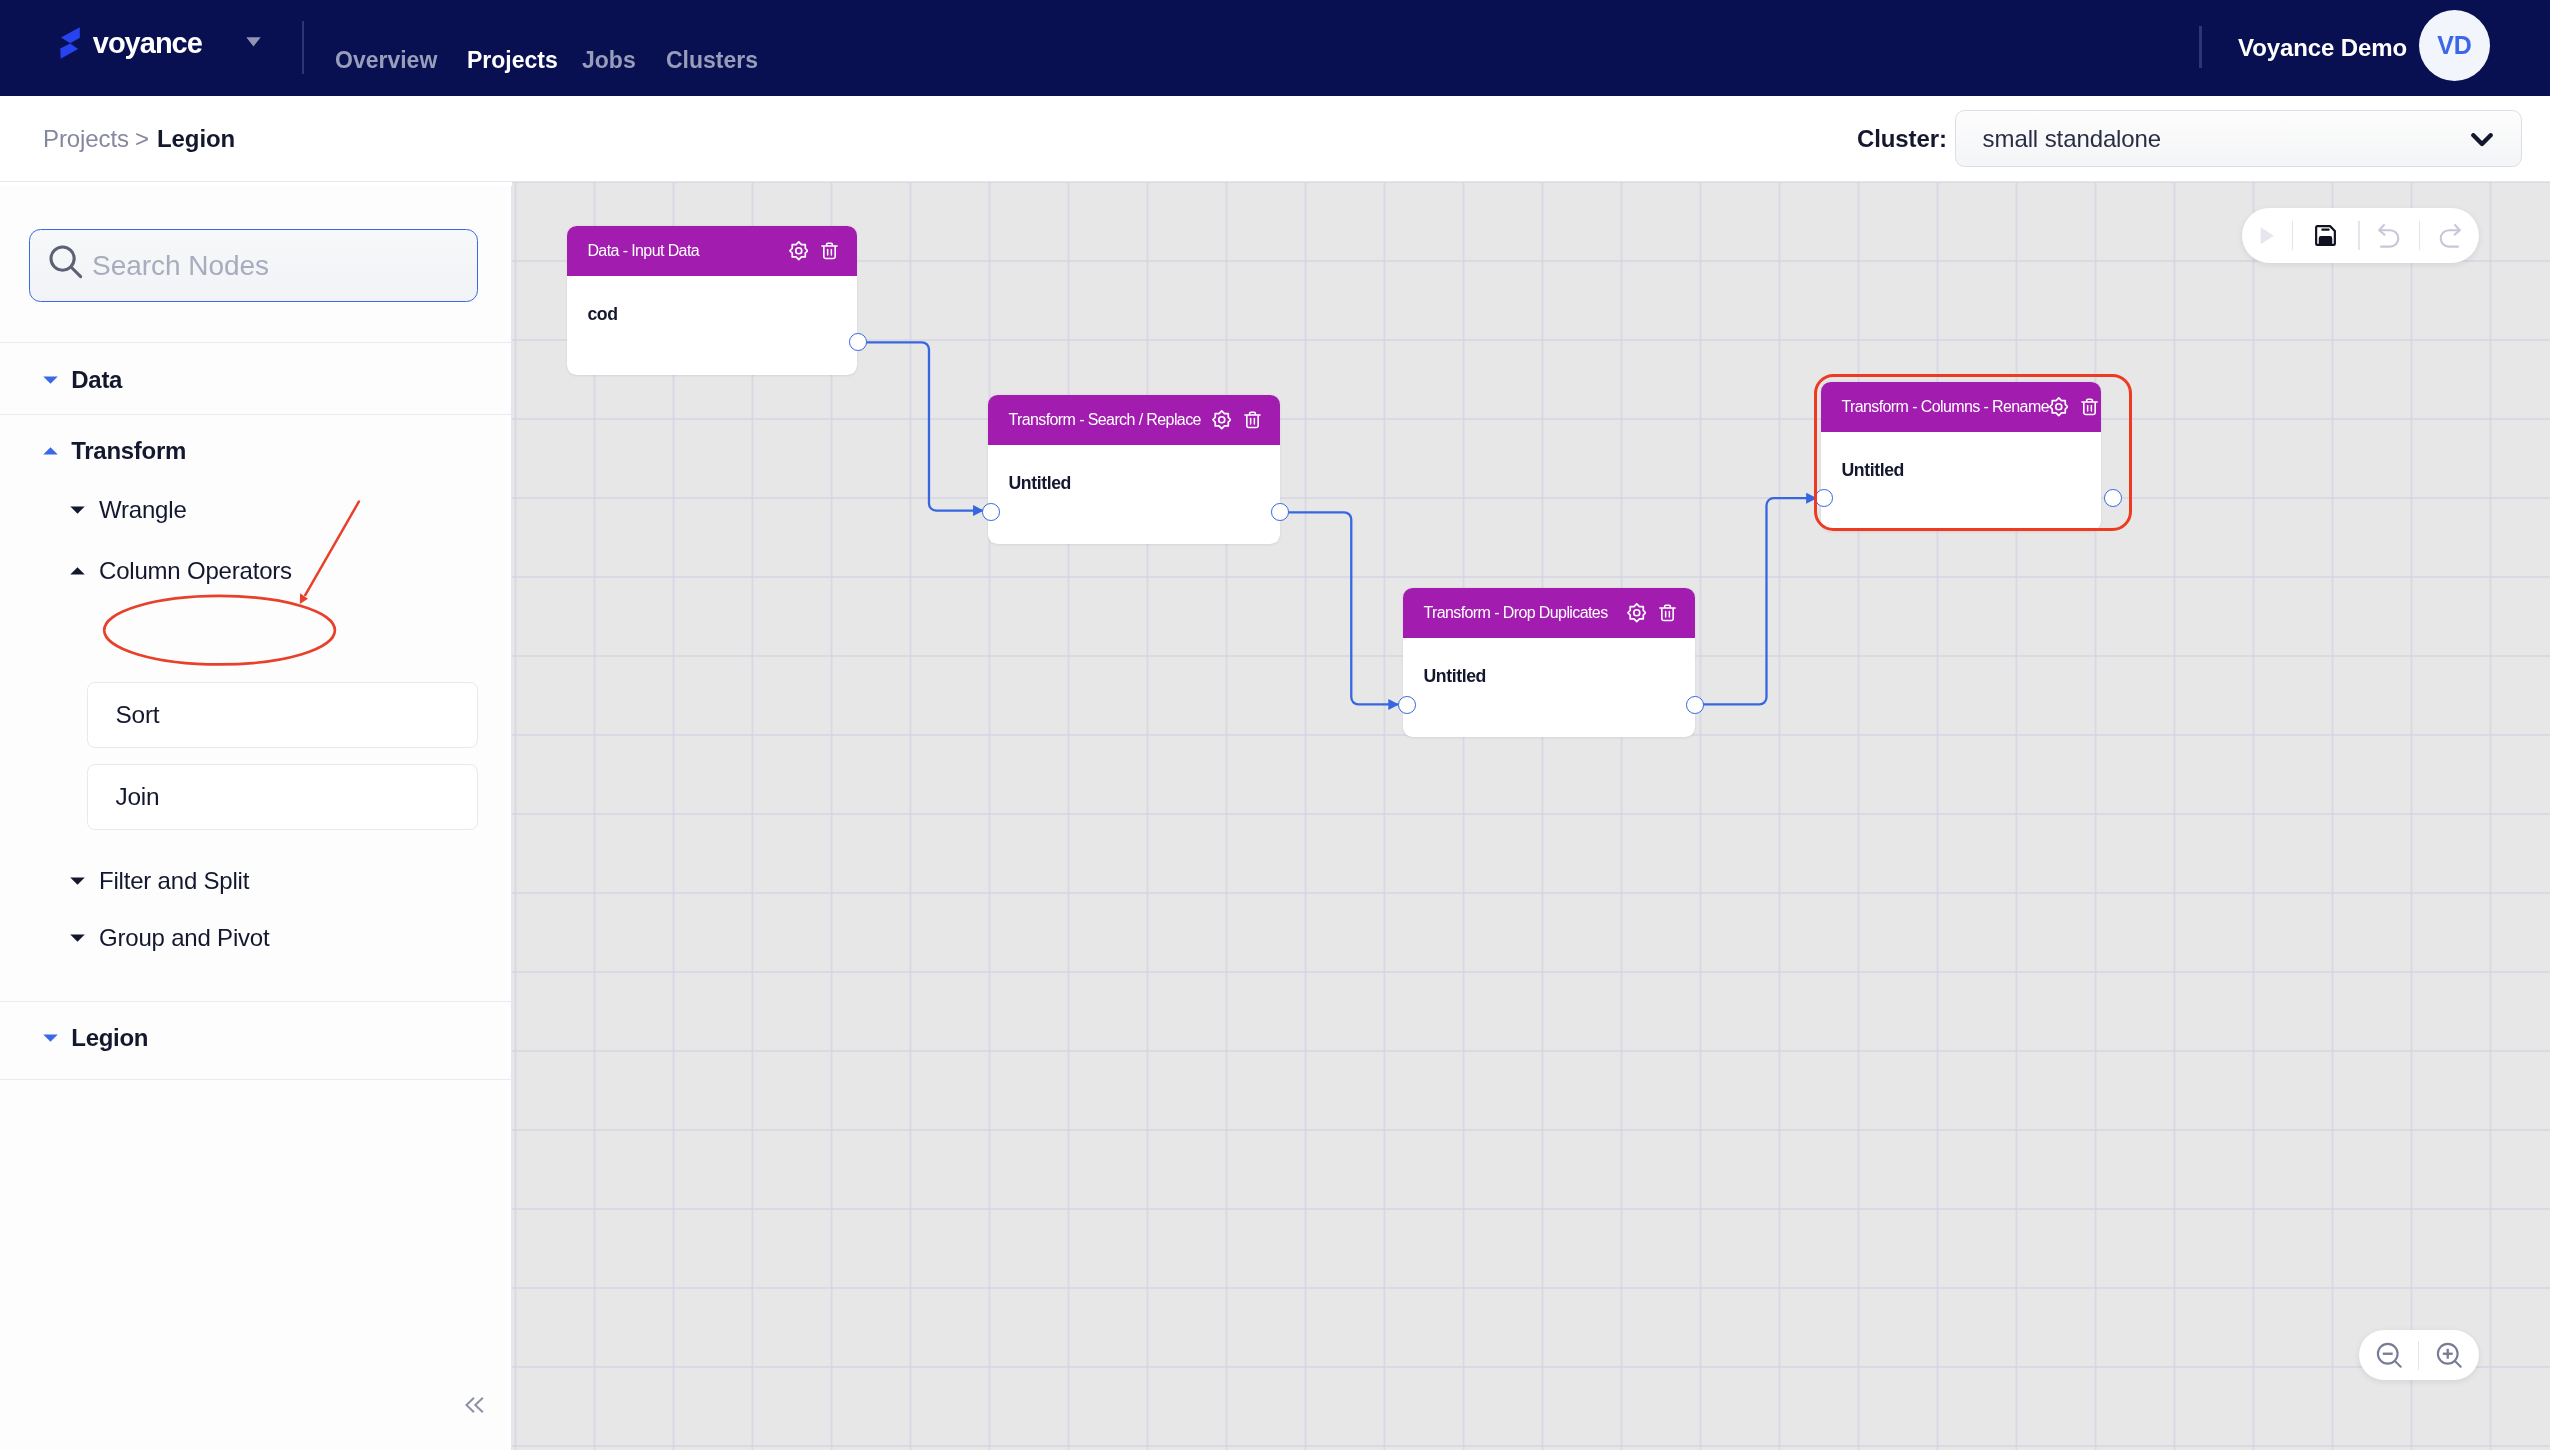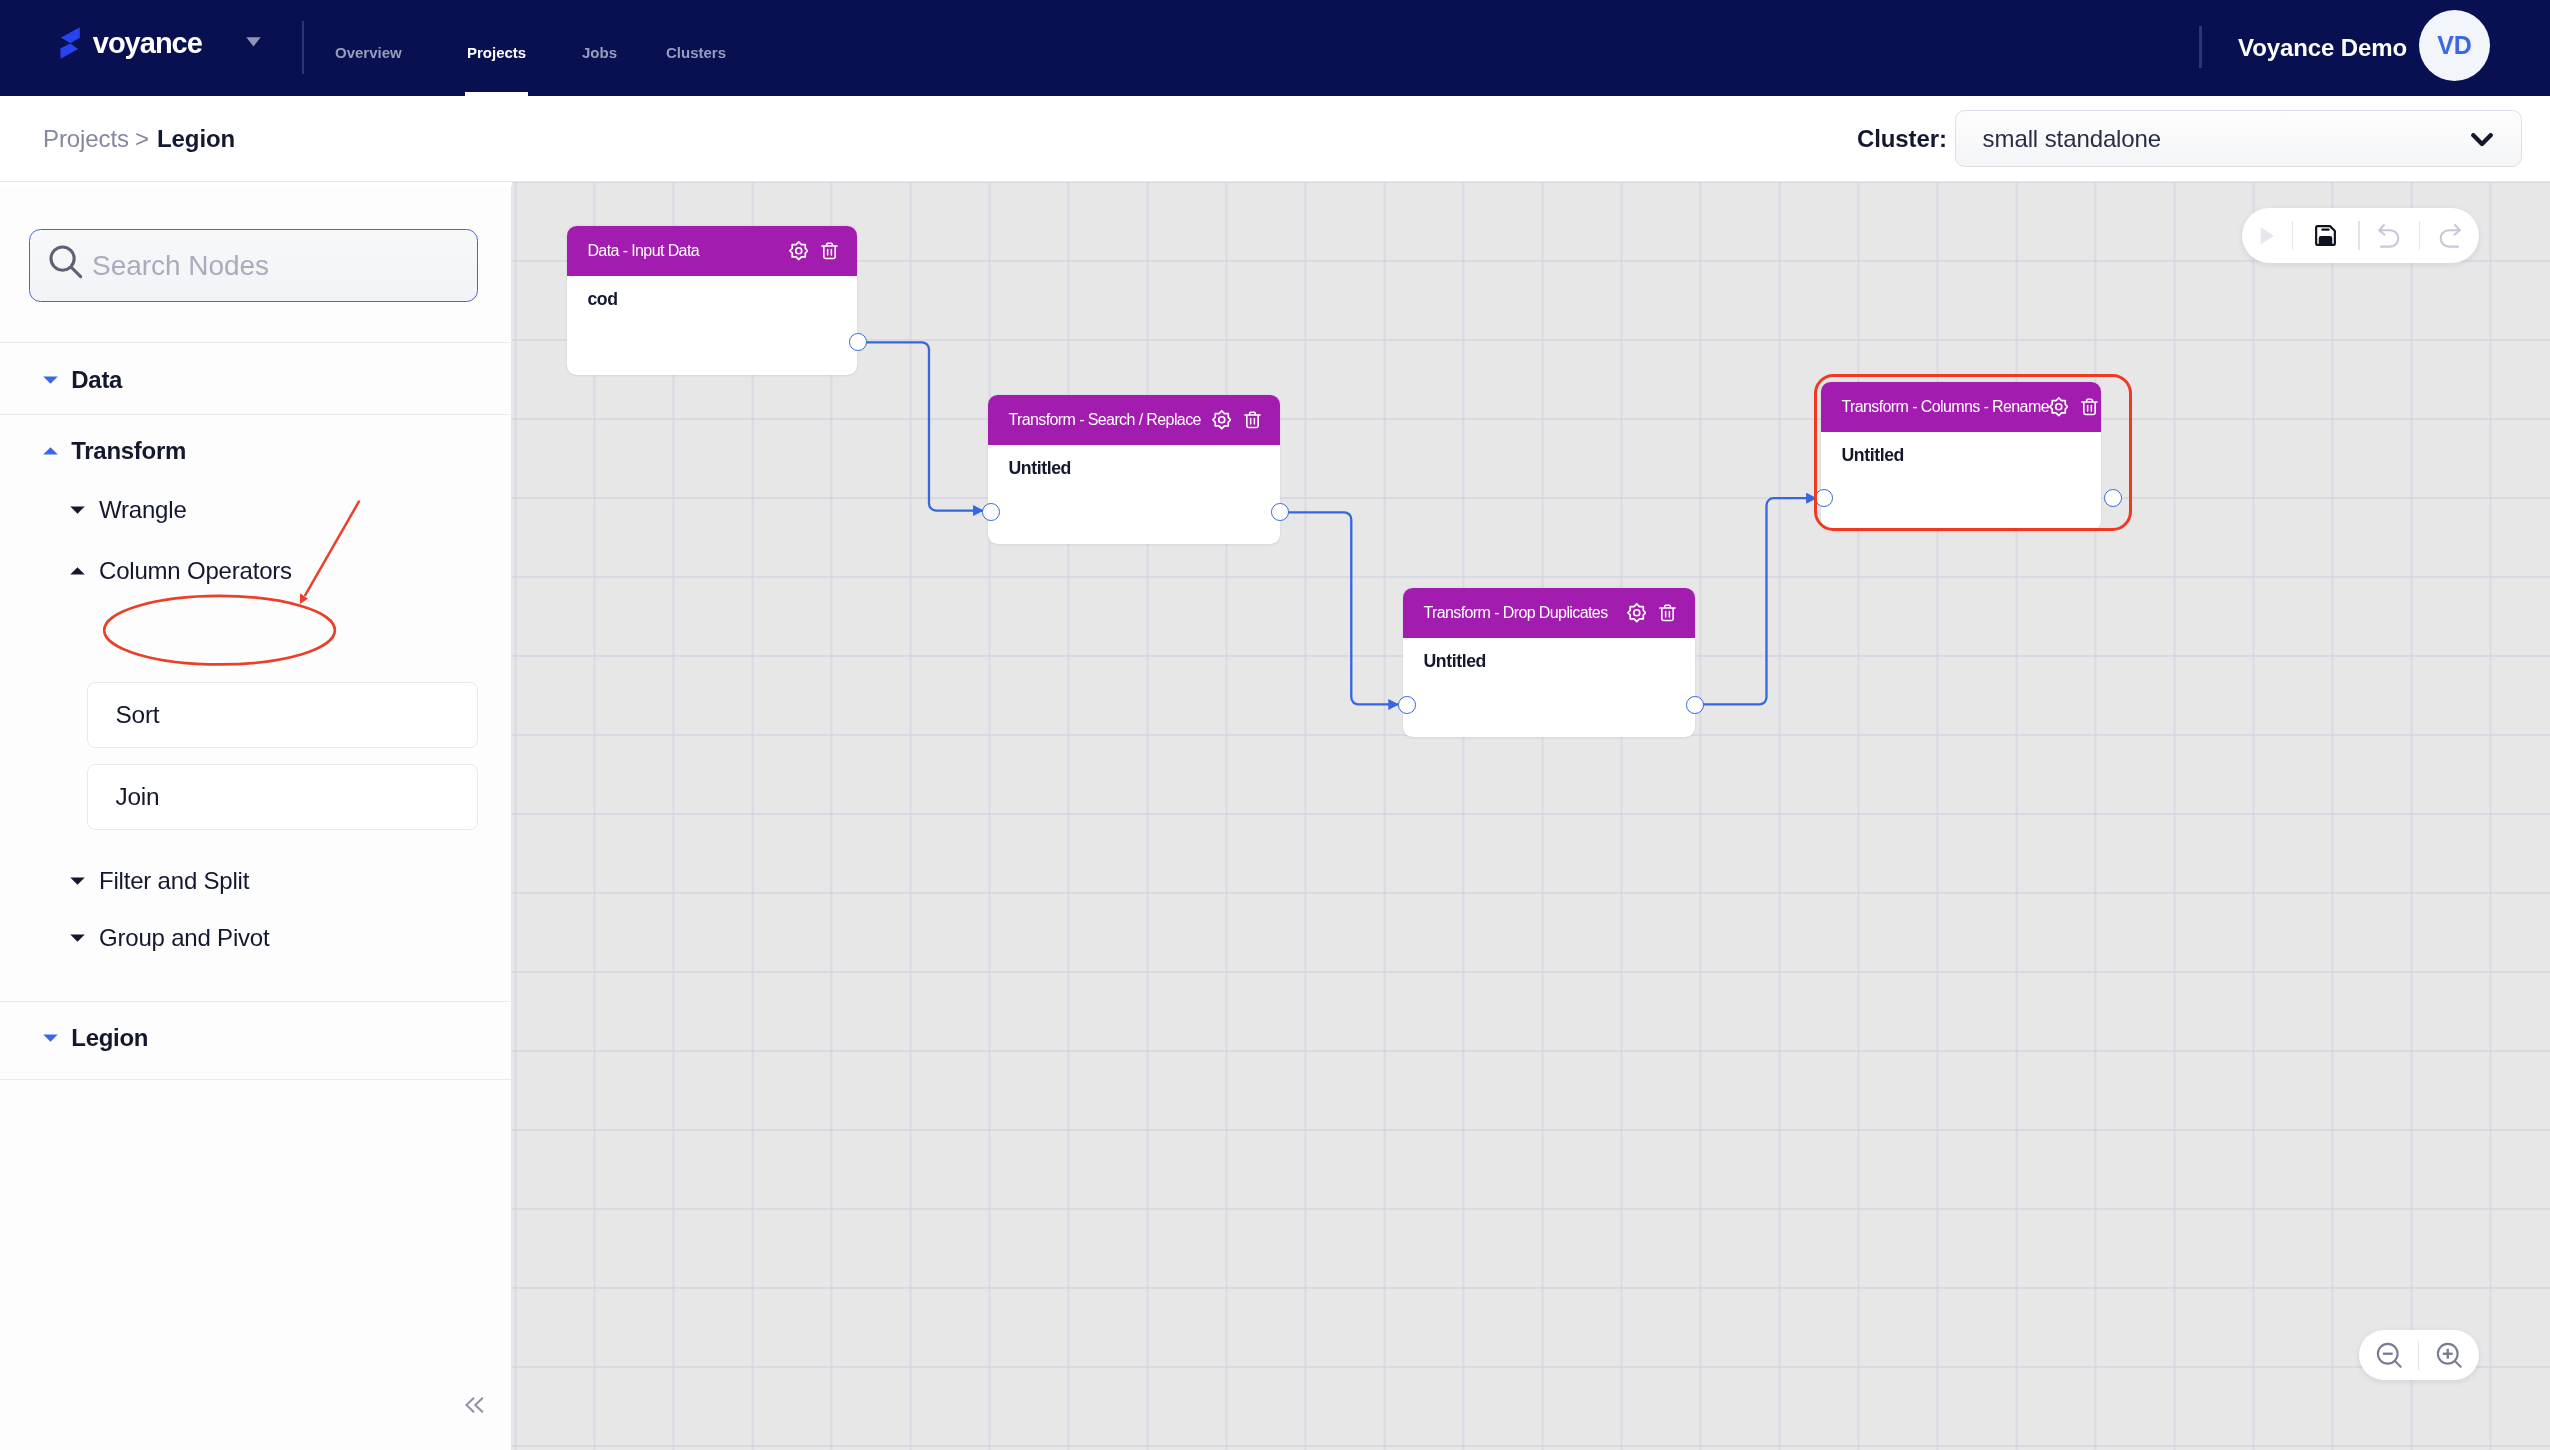--- a/index.html
+++ b/index.html
@@ -16,22 +16,22 @@
     background:#081052;
     display:flex; align-items:center;
   }
   .brand { display:flex; align-items:center; position:absolute; left:60px; top:26.6px; }
   .brand-mark { width:20.4px; height:32px; display:block; }
   .brand-text { color:#fff; font-size:29px; font-weight:700; letter-spacing:-1px; margin-left:12.4px; line-height:32px; }
   .brand-caret { position:absolute; left:246px; top:37px; }
   .nav-sep { position:absolute; left:302px; top:21px; width:1.8px; height:53px; background:#2E3576; }
   .nav-links { position:absolute; left:0; top:0; height:96px; }
   .nav-link {
-    color:#989DBA; font-size:15px; font-weight:700; height:88px;
-    display:flex; align-items:center; position:absolute; top:8px;
+    color:#989DBA; font-size:23px; font-weight:700; height:88px;
+    display:flex; align-items:center; position:absolute; top:16px;
     white-space:nowrap;
   }
   .nav-link.active { color:#fff; }
   .nav-link.active::after {
     content:''; position:absolute; left:-1.8px; right:-1.8px; bottom:0; height:4.4px; background:#fff;
   }
   .nav-right .nav-sep2 { position:absolute; left:2199px; top:26px; width:2.7px; height:42px; background:#2E3576; }
   .org-name { position:absolute; left:2238px; top:0; height:96px; display:flex; align-items:center;
     color:#fff; font-size:24px; font-weight:700; letter-spacing:-0.1px; white-space:nowrap; }
   .avatar {
@@ -103,21 +103,21 @@
   .node { position:absolute; border-radius:9.7px; background:#fff;
           box-shadow:0 0.9px 2.7px rgba(20,24,46,0.08), 0 0 0.9px rgba(20,24,46,0.08); }
   .node-hd {
     height:50px; background:#a21caf; border-radius:9.7px 9.7px 0 0;
     display:flex; align-items:center; padding-left:20.4px; color:#fff;
     font-size:16px; letter-spacing:-0.6px; white-space:nowrap;
   }
   .node-hd .icons { margin-left:auto; display:flex; align-items:center; padding-right:19.5px; }
   .node-hd .icons svg { display:block; }
   .gear-wrap { margin-right:12.4px; }
-  .node-body { padding-left:20.4px; padding-top:13px; font-size:17.7px; font-weight:700;
+  .node-body { padding-left:20.4px; padding-top:28px; font-size:17.7px; font-weight:700;
                color:#14182E; letter-spacing:-0.4px; }
   .port { position:absolute; width:17.7px; height:17.7px; border-radius:50%;
           background:#fff; border:1.6px solid #3666E0; box-sizing:border-box; z-index:5; }
   
   .ann-rect { position:absolute; border:3px solid #EE3A20; border-radius:19.5px; pointer-events:none; box-sizing:border-box; z-index:9; }
   
   .pill {
     position:absolute; background:#fff; border-radius:89px;
     display:flex; align-items:center; justify-content:center;
     box-shadow:0 1.8px 6.2px rgba(20,24,46,0.09);

